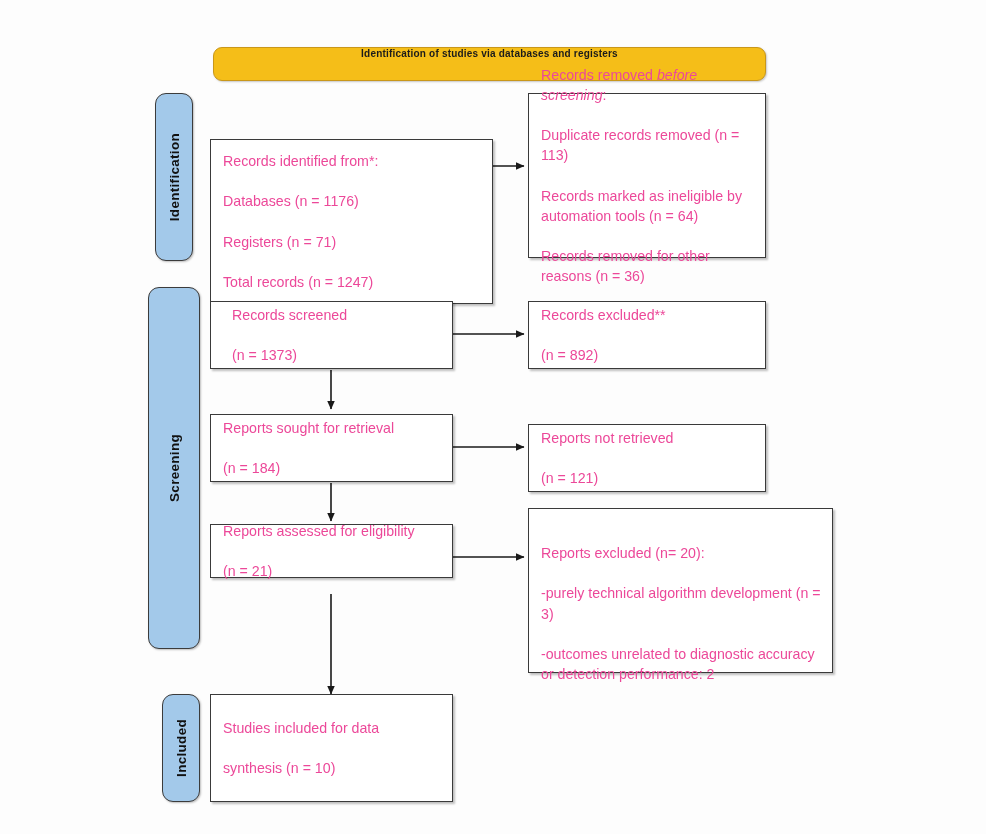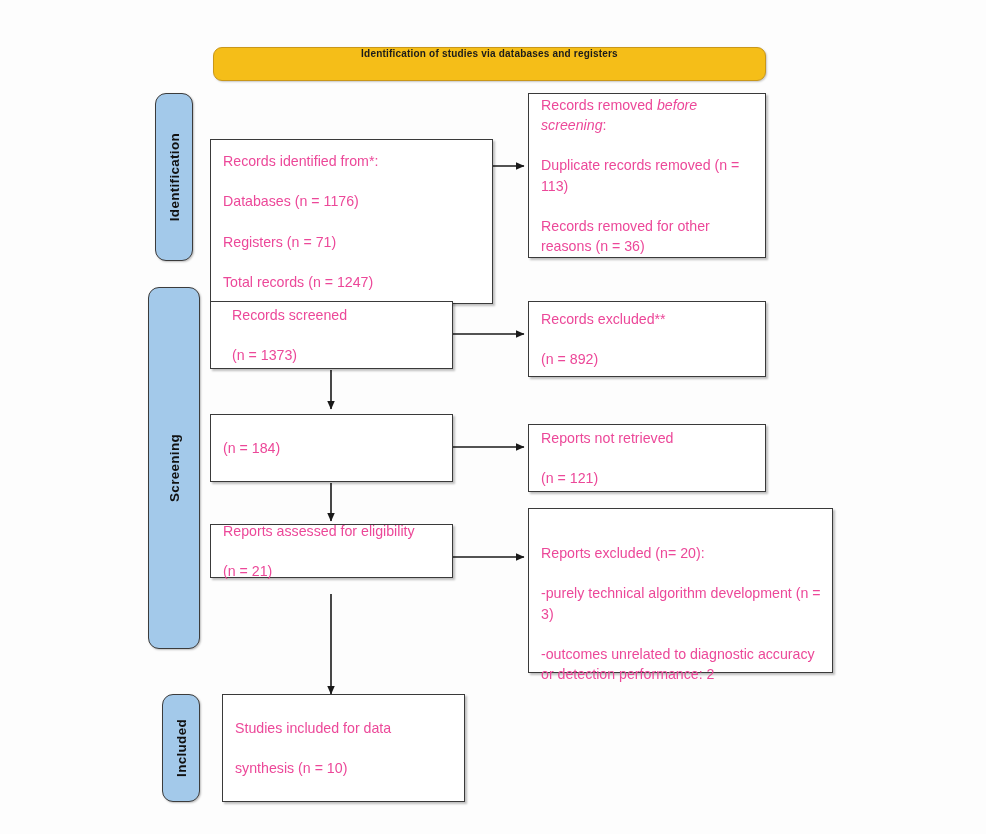--- a/index.html
+++ b/index.html
@@ -141,40 +141,42 @@
       <div>Databases (n = 1176)</div>
       <div>Registers (n = 71)</div>
       <div>Total records (n = 1247)</div>
     </div>
   </div>
 
   <div class="flow-box" style="left:528px; top:93px; width:238px; height:165px;">
     <div class="box-text">
       <div><span>Records removed </span><em>before screening</em><span>:</span></div>
       <div>Duplicate records removed  (n = 113)</div>
+      <div>Records marked as ineligible by automation tools (n = 64)</div>
       <div>Records removed for other reasons (n = 36)</div>
     </div>
   </div>
 
   <div class="flow-box" style="left:210px; top:301px; width:243px; height:68px;padding-left:9px;">
     <div class="box-text">
       <div>Records screened</div>
       <div>(n = 1373)</div>
     </div>
   </div>
 
-  <div class="flow-box" style="left:528px; top:301px; width:238px; height:76px;">
+  <div class="flow-box" style="left:528px; top:301px; width:238px; height:68px;">
     <div class="box-text">
       <div>Records excluded**</div>
       <div>(n = 892)</div>
     </div>
   </div>
 
   <div class="flow-box" style="left:210px; top:414px; width:243px; height:68px;">
     <div class="box-text">
+      <div>Reports sought for retrieval</div>
       <div>(n = 184)</div>
     </div>
   </div>
 
   <div class="flow-box" style="left:528px; top:424px; width:238px; height:68px;">
     <div class="box-text">
       <div>Reports not retrieved</div>
       <div>(n = 121)</div>
     </div>
   </div>
@@ -187,20 +189,20 @@
   </div>
 
   <div class="flow-box" style="left:528px; top:508px; width:305px; height:165px; align-items:flex-start;">
     <div class="box-text" style="padding-top:14px;">
       <div>Reports excluded (n= 20):</div>
       <div>-purely technical algorithm development (n = 3)</div>
       <div>-outcomes unrelated to diagnostic accuracy or detection performance: 2</div>
     </div>
   </div>
 
-  <div class="flow-box" style="left:210px; top:694px; width:243px; height:108px;margin-left:12px;">
+  <div class="flow-box" style="left:210px; top:694px; width:243px; height:108px;">
     <div class="box-text">
       <div>Studies included for data</div>
       <div>synthesis (n = 10)</div>
     </div>
   </div>
 
 </div>
 
 </body></html>

